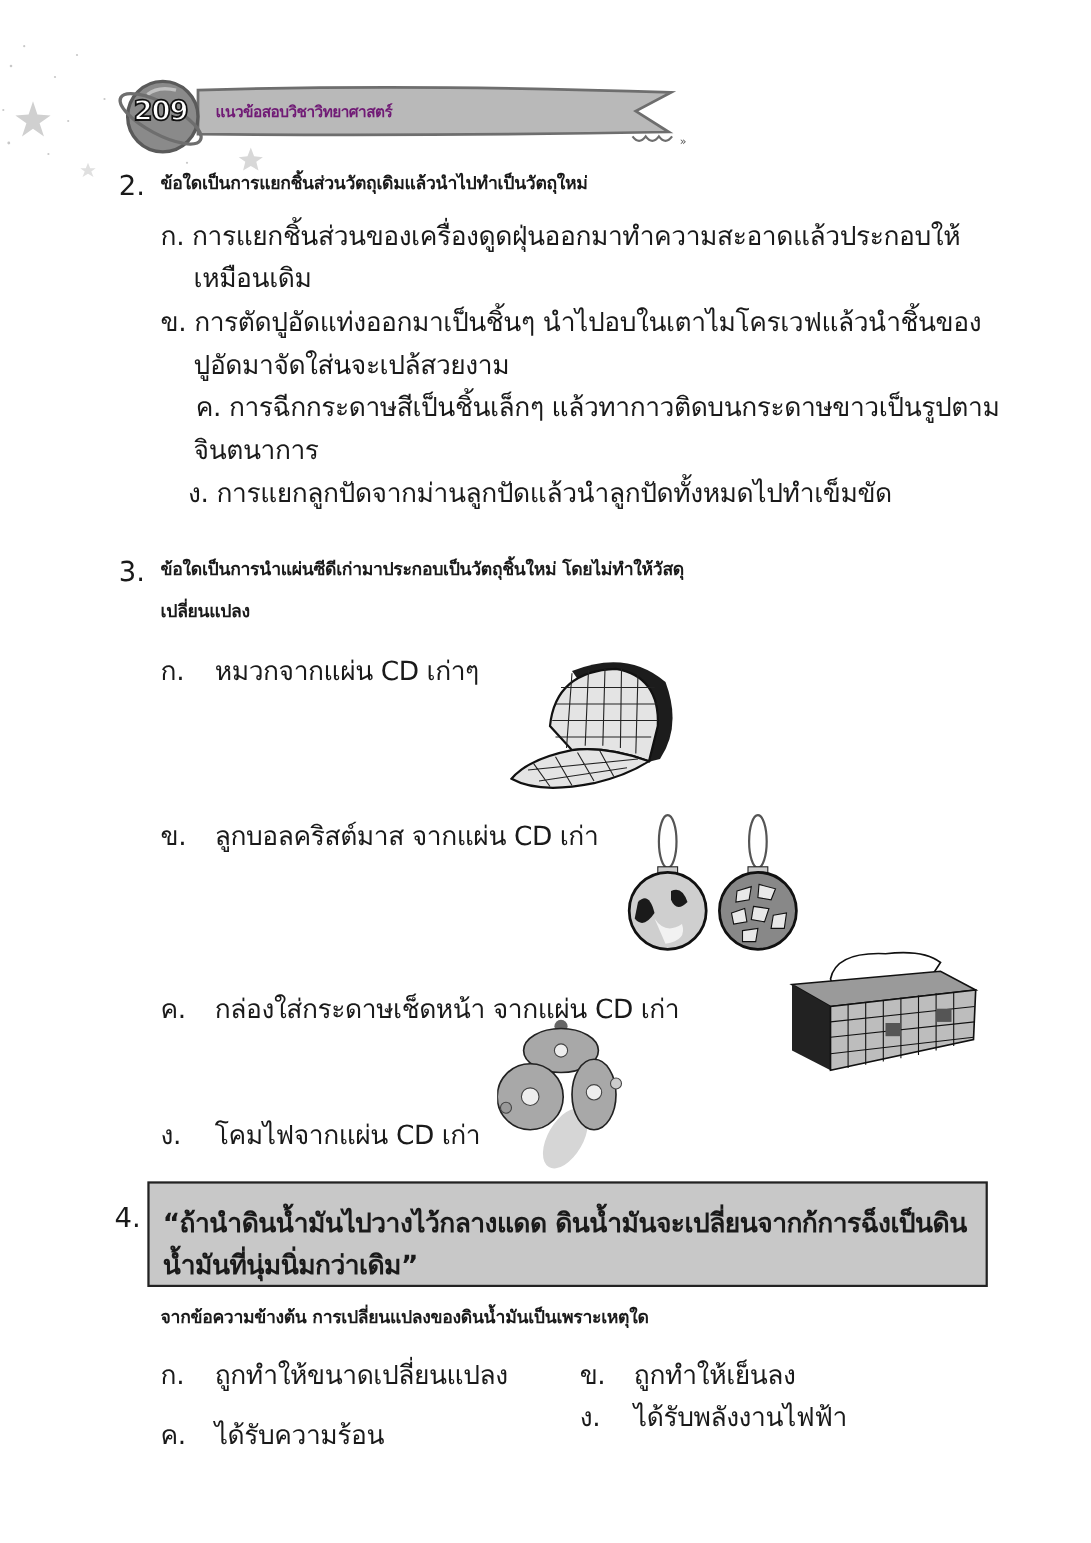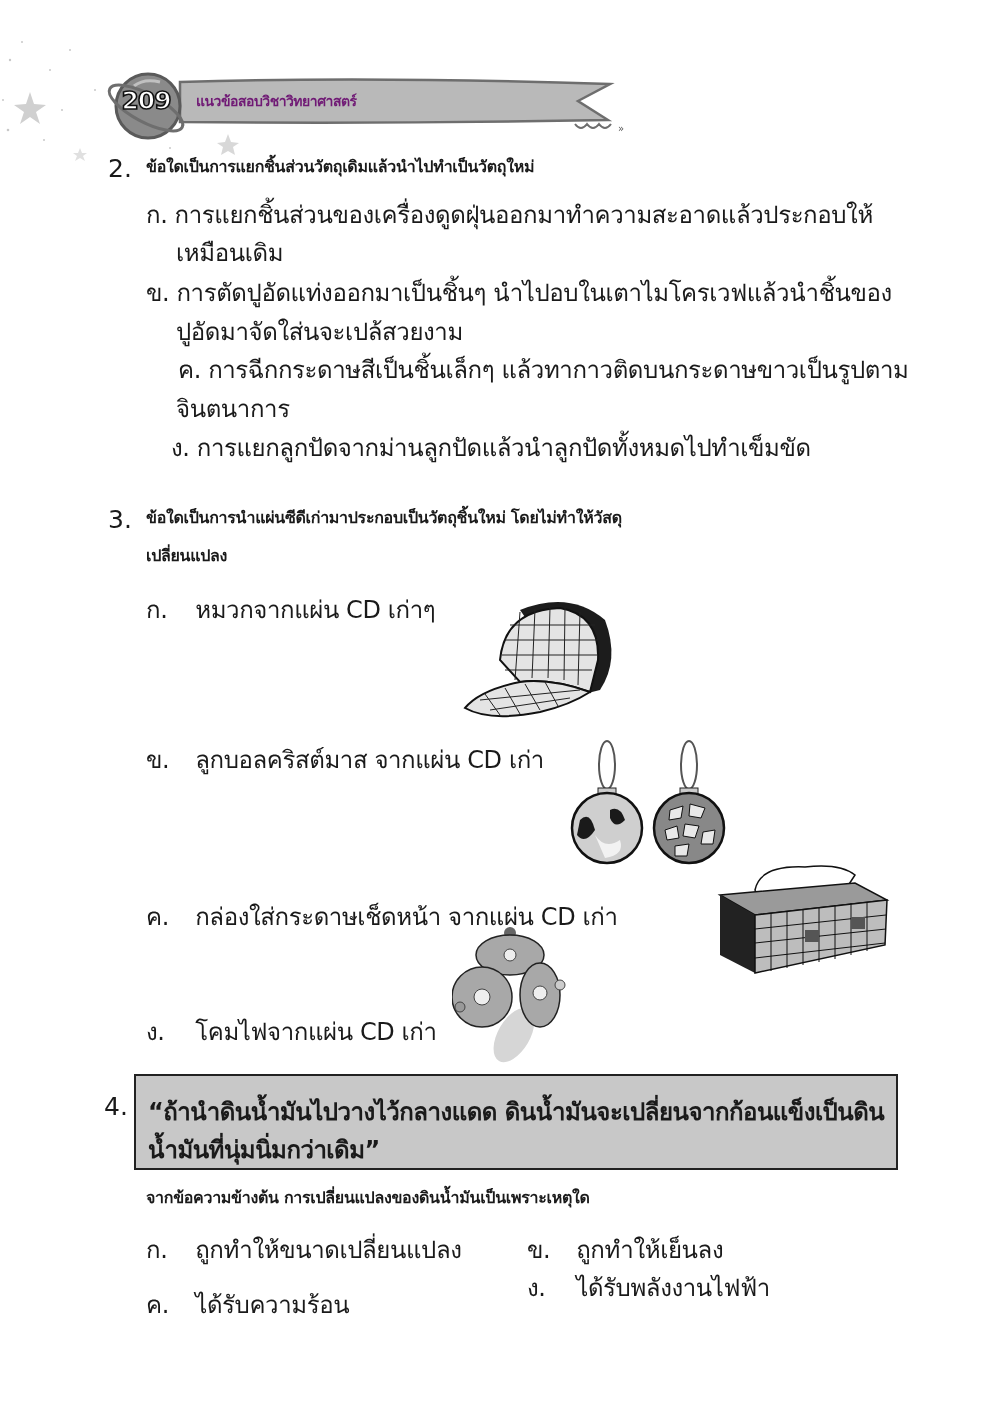--- a/index.html
+++ b/index.html
@@ -169,21 +169,21 @@
     <circle cx="30" cy="72" r="8" fill="#eee" stroke="#444"></circle>
     <circle cx="88" cy="68" r="7" fill="#eee" stroke="#444"></circle>
     <circle cx="58" cy="30" r="6" fill="#eee" stroke="#444"></circle>
     <circle cx="8" cy="82" r="5" fill="#999" stroke="#444"></circle>
     <circle cx="108" cy="60" r="5" fill="#ccc" stroke="#444"></circle>
   </svg>
 </div>
 
 <div class="abs q-num" style="left:104px;top:1092px;">4.</div>
 <div class="abs q4-box"></div>
-<div class="abs q4-text" style="top:1092px;">“ถ้านำดินน้ำมันไปวางไว้กลางแดด ดินน้ำมันจะเปลี่ยนจากก้อนแข็งเป็นดิน</div>
+<div class="abs q4-text" style="top:1092px;">“ถ้านำดินน้ำมันไปวางไว้กลางแดด ดินน้ำมันจะเปลี่ยนจากก้การฉ็งเป็นดิน</div>
 <div class="abs q4-text" style="top:1130px;">น้ำมันที่นุ่มนิ่มกว่าเดิม”</div>
 
 <div class="abs q-text line" style="left:146px;top:1185px;">จากข้อความข้างต้น การเปลี่ยนแปลงของดินน้ำมันเป็นเพราะเหตุใด</div>
 
 <div class="abs opt line" style="left:146px;top:1230px;">
   <span class="opt-label" style="width:42px;">ก.</span>
   <span>ถูกทำให้ขนาดเปลี่ยนแปลง</span>
 </div>
 <div class="abs opt line" style="left:527px;top:1230px;">
   <span class="opt-label" style="width:42px;">ข.</span>

